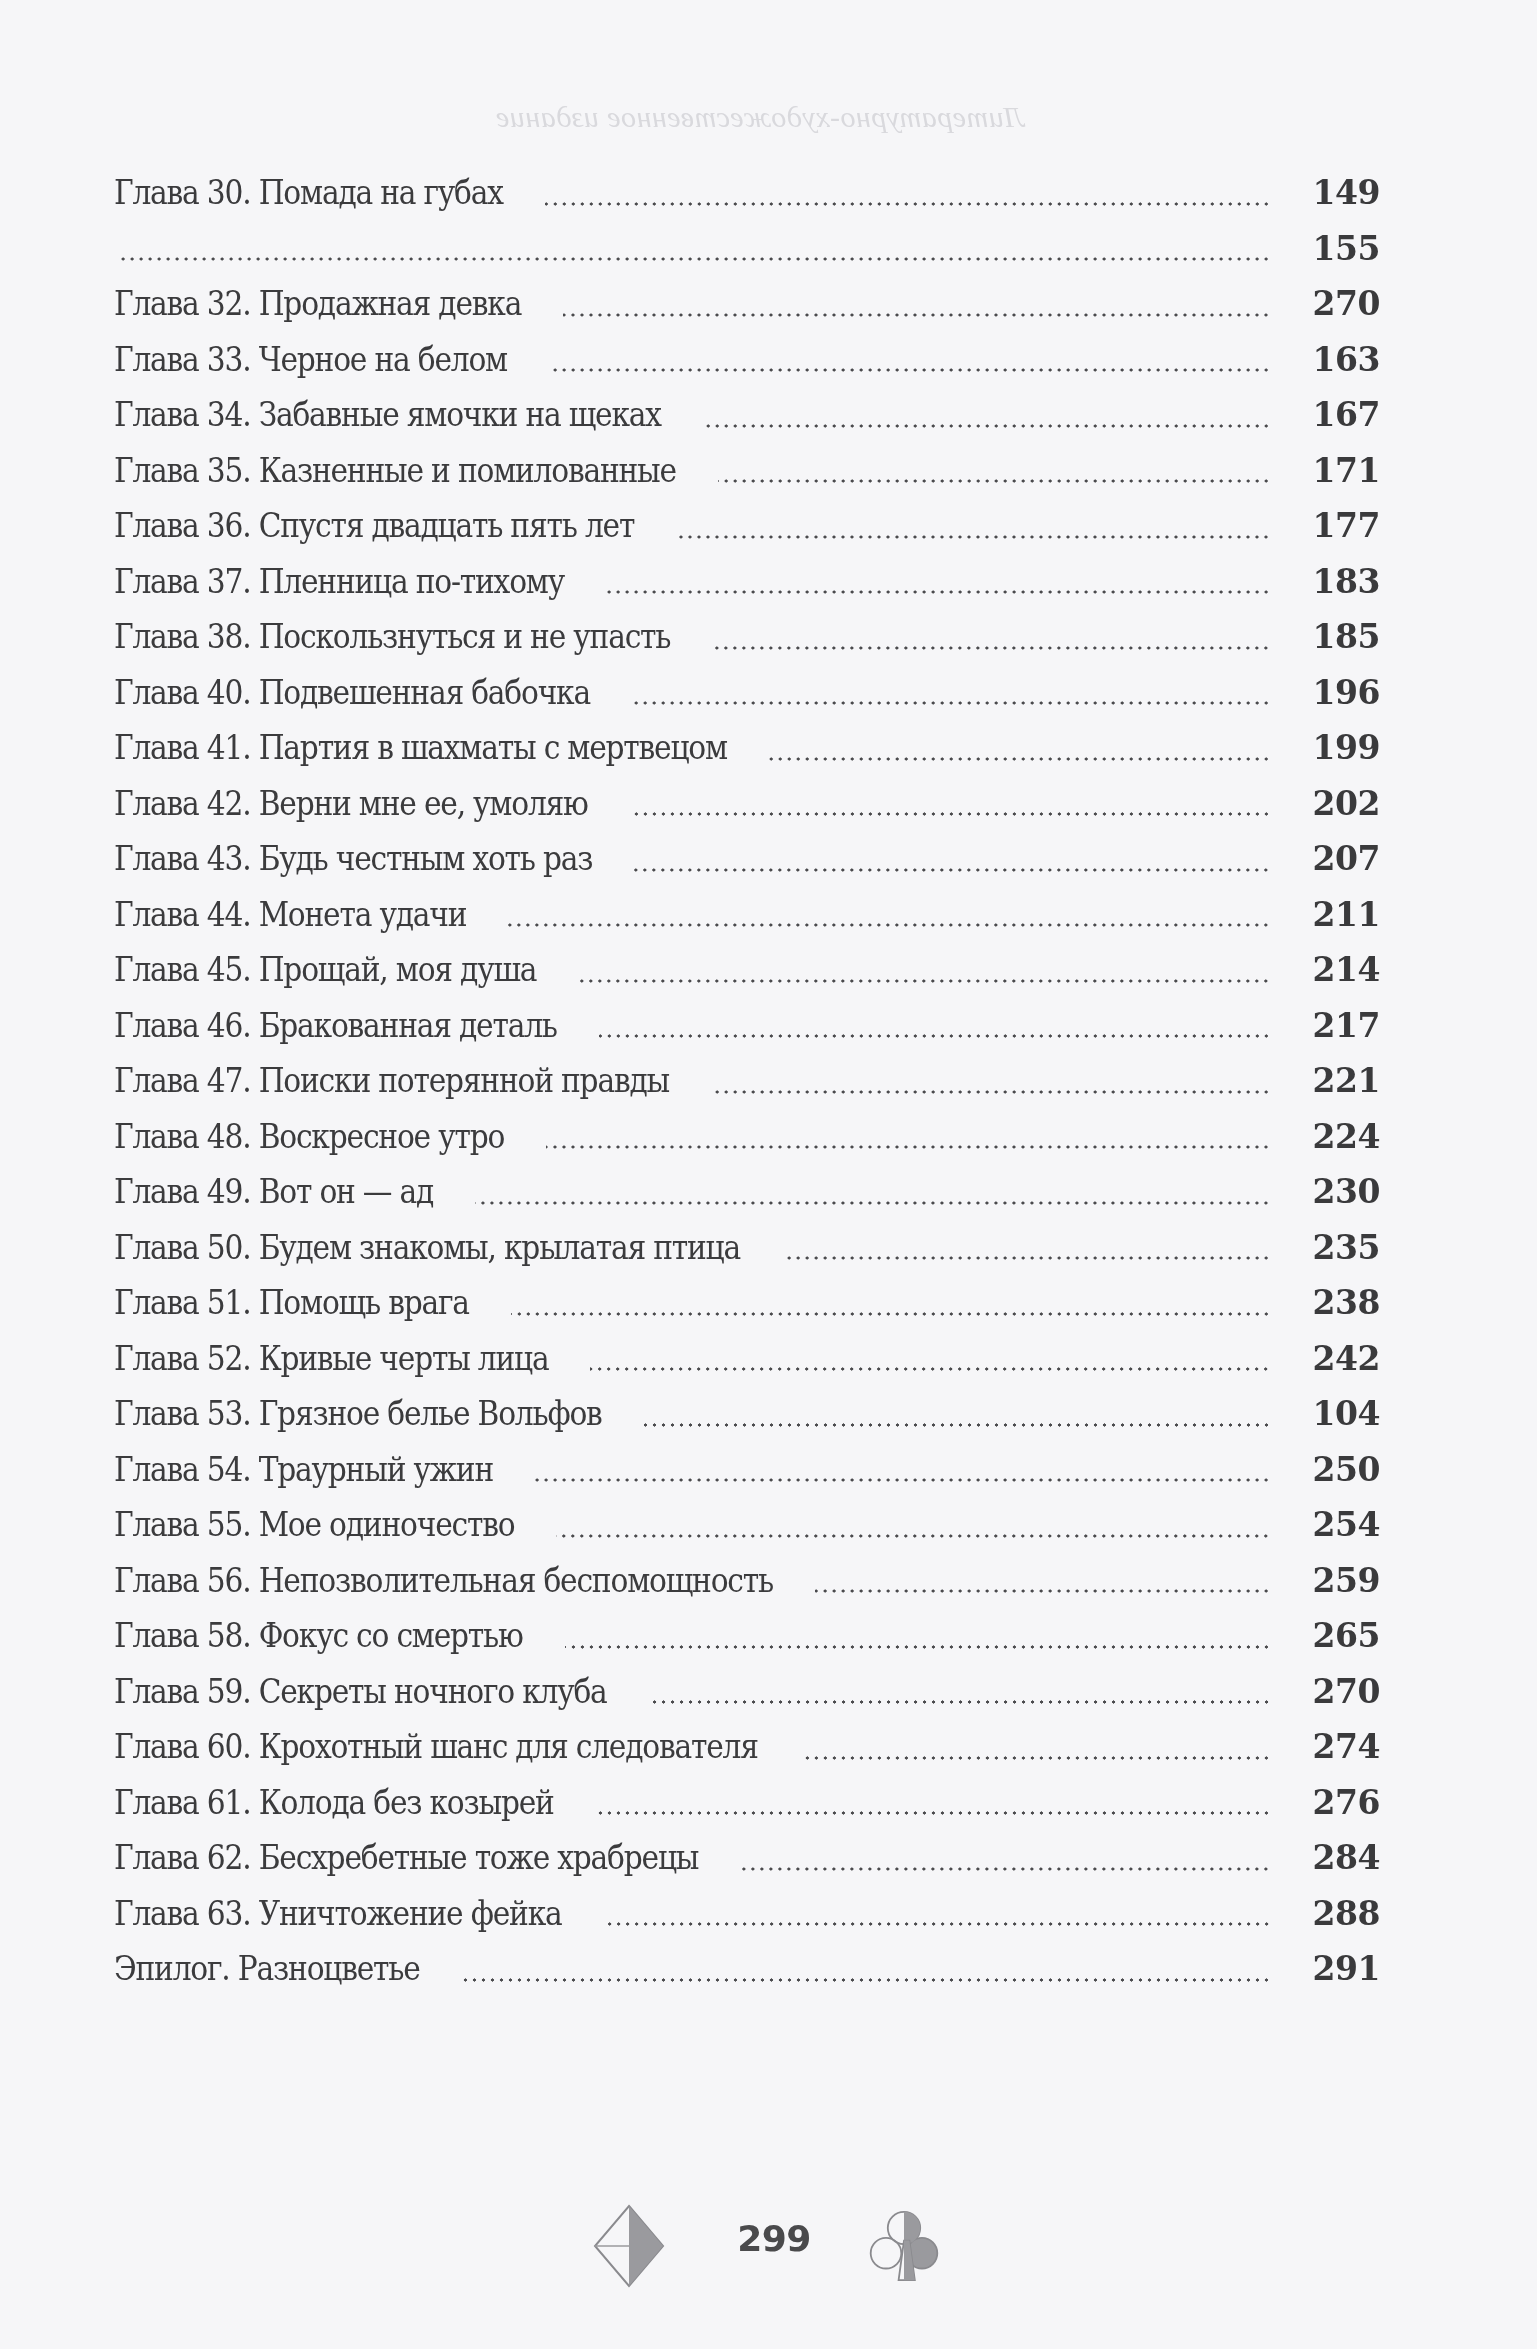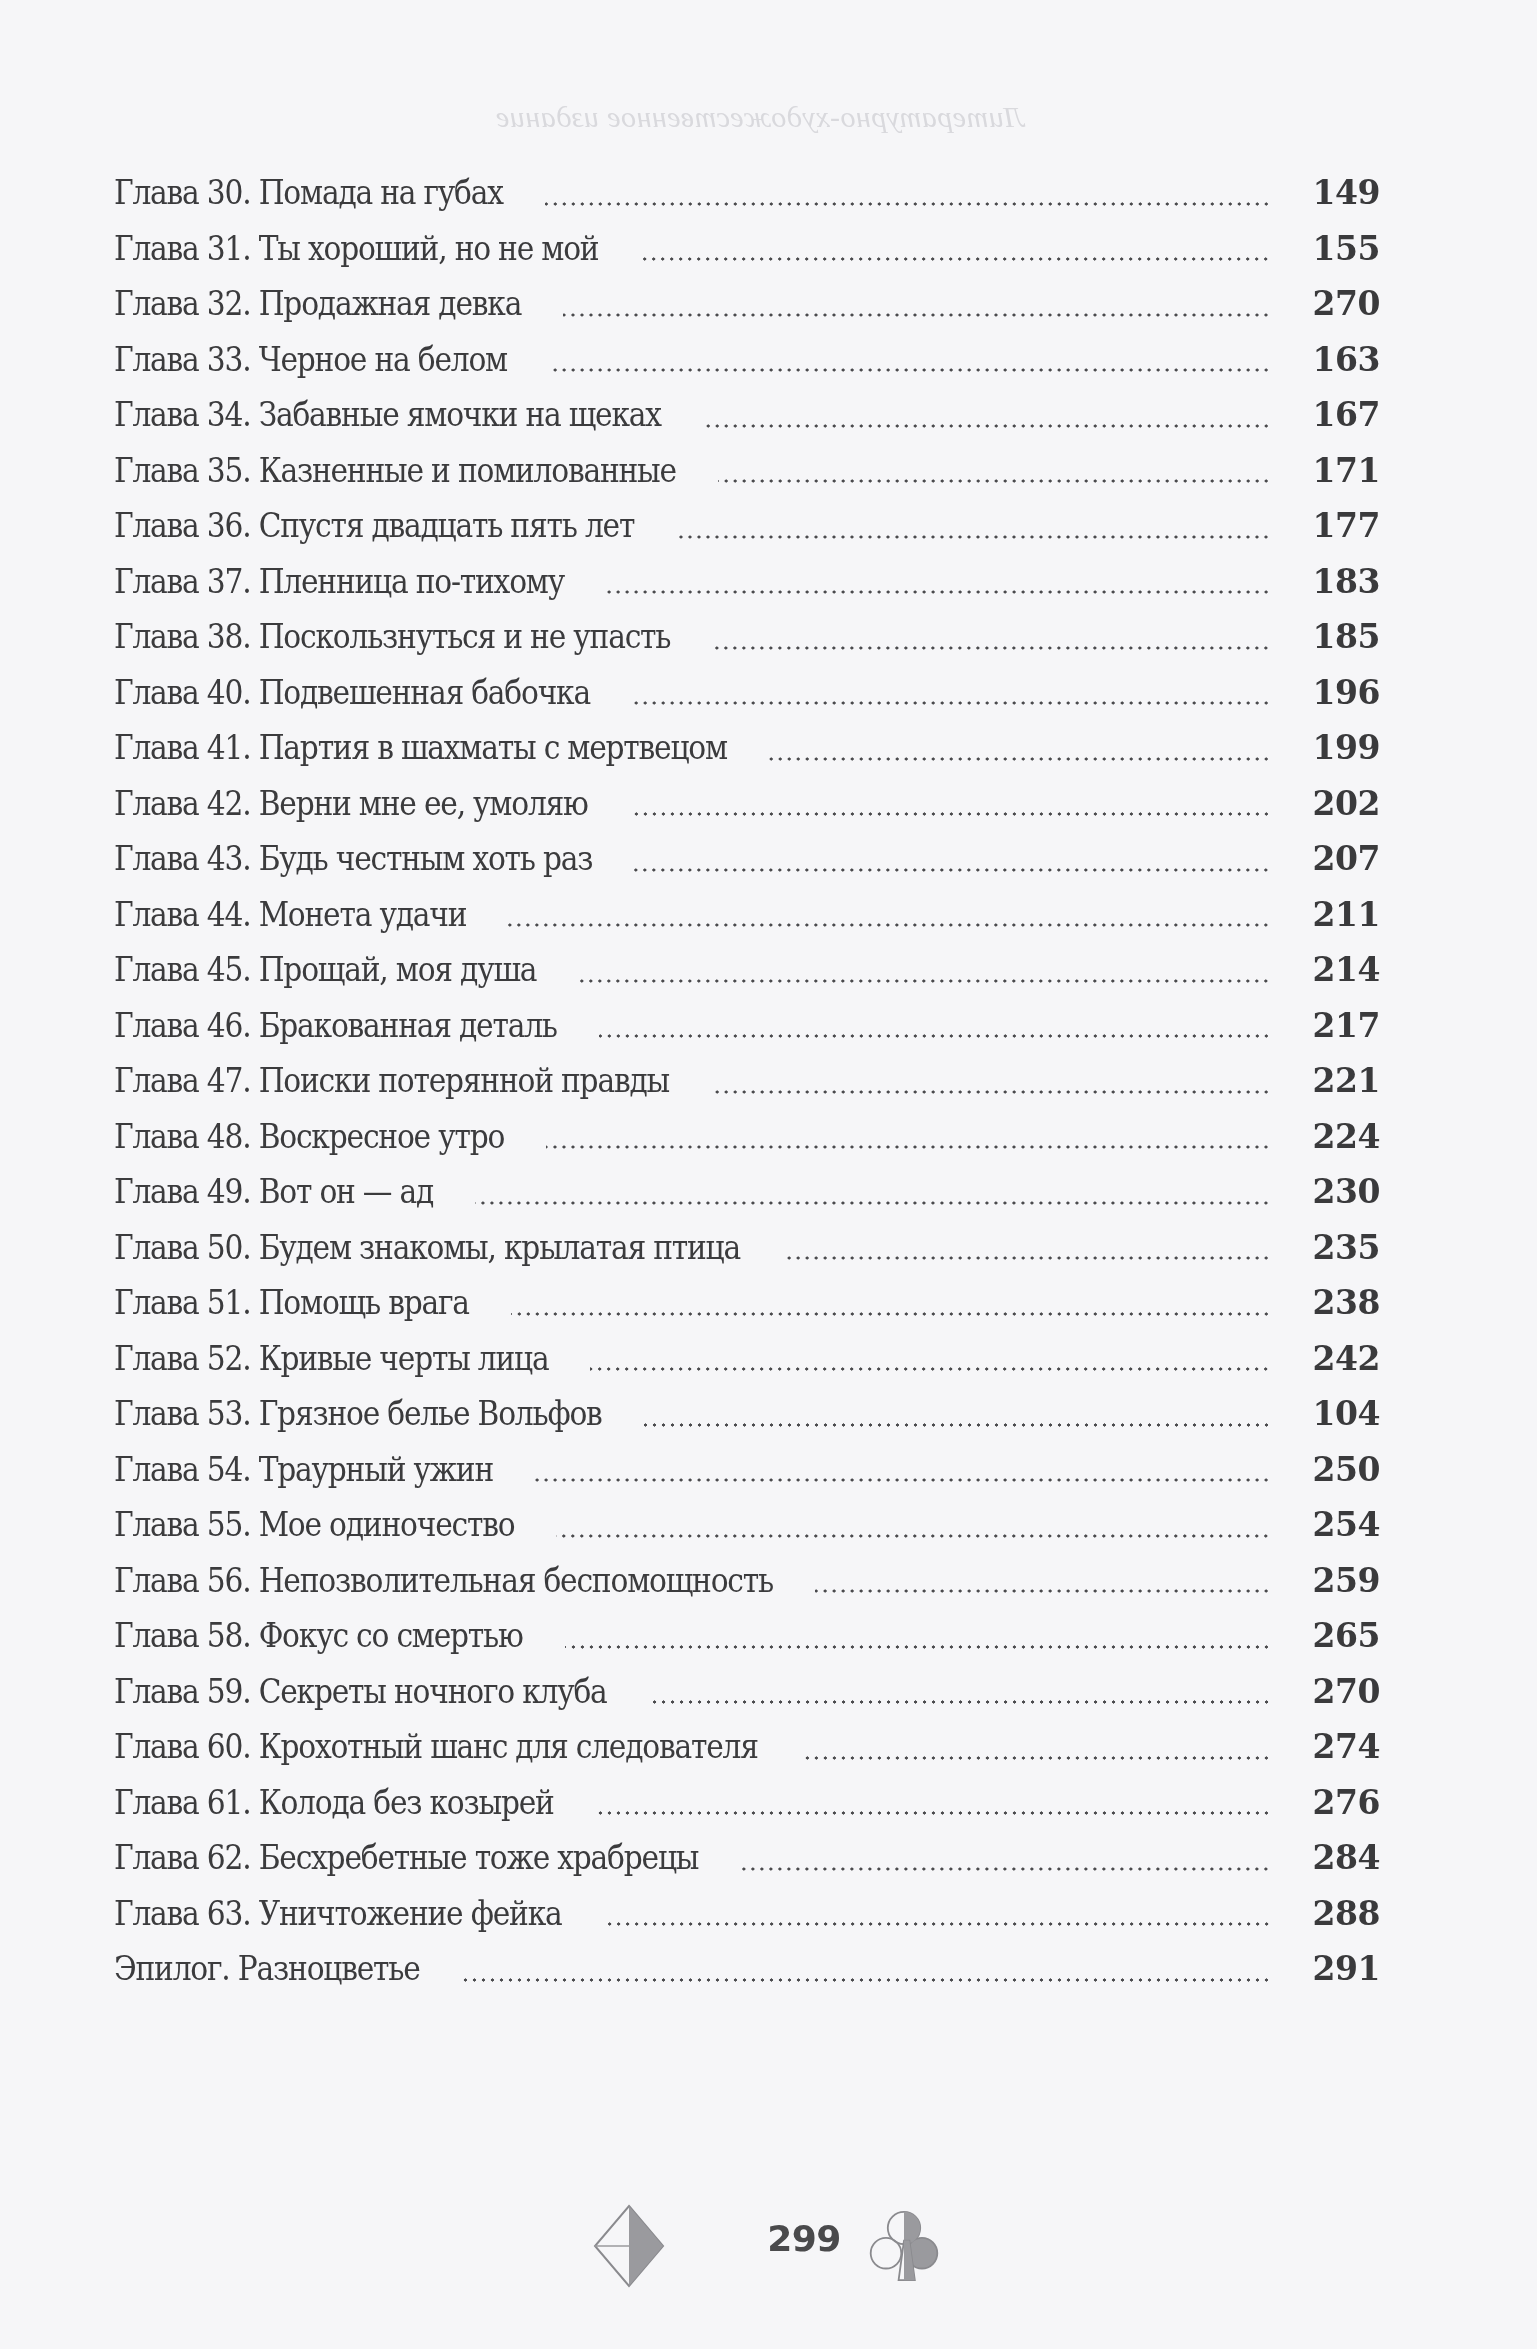--- a/index.html
+++ b/index.html
@@ -89,21 +89,21 @@
   .suit {
     position: absolute;
     top: 4px;
     width: 72px;
     height: 84px;
   }
   .suit.diamond { left: 593px; }
   .suit.club { left: 868px; }
   .page-number {
     position: absolute;
-    left: 736px;
+    left: 706px;
     width: 136px;
     top: 18px;
     text-align: center;
     font-family: "DejaVu Sans", sans-serif;
     font-weight: bold;
     font-size: 36px;
     color: #4a4a4c;
     letter-spacing: -0.5px;
   }
 </style>
@@ -113,21 +113,20 @@
 <div class="bleed">Литературно-художественное издание</div>
 
 <ol class="toc">
 
   <li class="toc-row">
       <span class="toc-title">Глава 30. Помада на губах</span>
       <span class="toc-leader"></span>
       <span class="toc-page">149</span>
     </li>
   <li class="toc-row">
-      <span class="toc-title">Глава 31. Ты хороший, но не мой</span>
       <span class="toc-leader"></span>
       <span class="toc-page">155</span>
     </li>
   <li class="toc-row">
       <span class="toc-title">Глава 32. Продажная девка</span>
       <span class="toc-leader"></span>
       <span class="toc-page">270</span>
     </li>
   <li class="toc-row">
       <span class="toc-title">Глава 33. Черное на белом</span>

